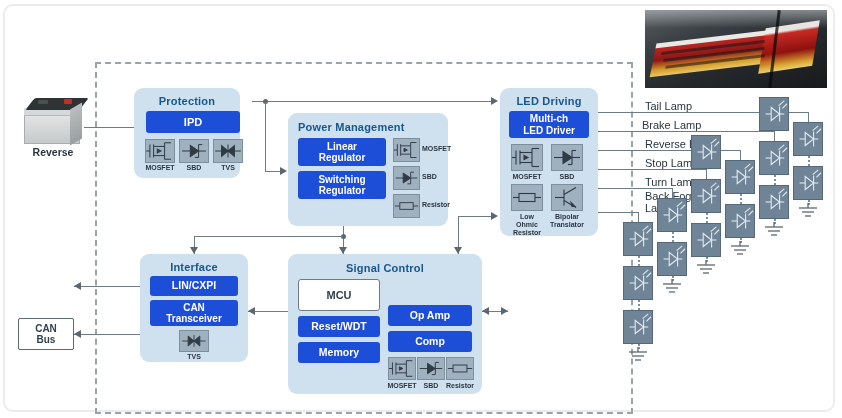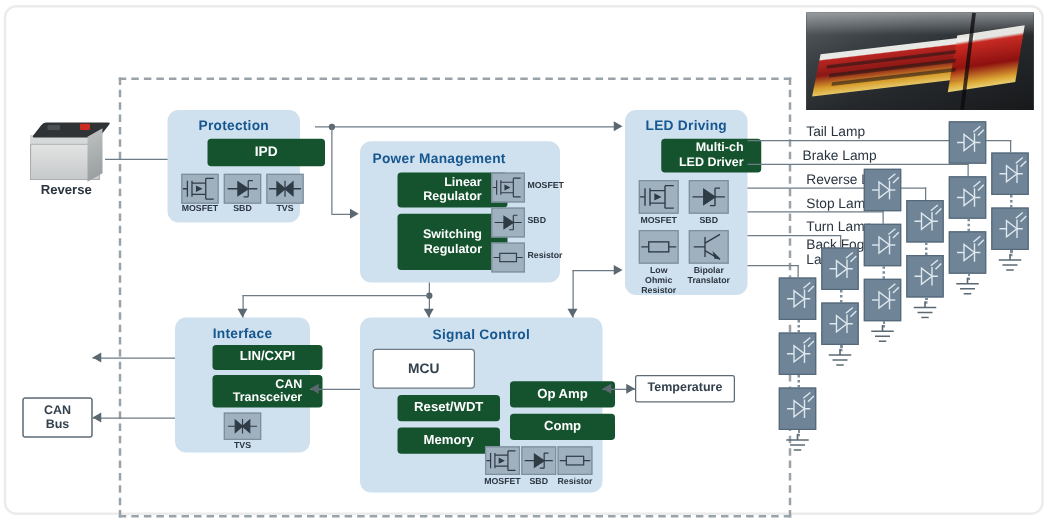--- a/index.html
+++ b/index.html
@@ -7,22 +7,22 @@
   #stage{position:relative;width:842px;height:418px;background:#ffffff;overflow:hidden;}
   #frame{position:absolute;left:3px;top:4px;width:832px;height:408px;border:2px solid #ececec;border-radius:10px;box-sizing:border-box;}
 
   
   #ecu{position:absolute;left:95px;top:62px;width:538px;height:352px;border:2px dashed #9aa3aa;box-sizing:border-box;}
 
   
   .panel{position:absolute;background:#cfe0ef;border-radius:9px;box-sizing:border-box;}
   .panel-title{position:absolute;width:100%;text-align:center;color:#17578f;font-weight:bold;font-size:11px;letter-spacing:.2px;}
 
-  .dk{position:absolute;background:#14532d;color:#ffffff;font-weight:bold;border-radius:3px;
-      display:flex;align-items:center;justify-content:center;text-align:right;line-height:1.12;box-sizing:border-box;margin-left:20px;}
+  .dk{position:absolute;background:#1d4ed8;color:#ffffff;font-weight:bold;border-radius:3px;
+      display:flex;align-items:center;justify-content:center;text-align:center;line-height:1.12;box-sizing:border-box;}
   .wt{position:absolute;background:#ffffff;color:#33414d;font-weight:bold;border-radius:3px;border:1px solid #6e7b86;
       display:flex;align-items:center;justify-content:center;text-align:center;line-height:1.12;box-sizing:border-box;}
 
   
   .sym{position:absolute;background:#9fb0bf;border:1px solid #7d8e9c;box-sizing:border-box;}
   .sym svg{display:block;width:100%;height:100%;}
   .symlab{position:absolute;text-align:center;color:#2b3640;font-weight:bold;font-size:7px;line-height:1.12;}
 
   
   .box{position:absolute;background:#ffffff;border:1px solid #5d6b77;border-radius:2px;color:#33414d;
@@ -134,21 +134,21 @@
           </g>
         </svg>
     </div>
     <div class="symlab" style="left:76px;top:76px;width:36px;">TVS</div>
   </div>
 
   <div class="panel" style="left:288px;top:113px;width:160px;height:113px;">
     <div class="panel-title" style="top:8px;text-align:left;padding-left:10px;">Power Management</div>
     <div class="dk" style="left:10px;top:25px;width:88px;height:28px;font-size:10px;white-space:pre-line;">Linear
 Regulator</div>
-    <div class="dk" style="left:10px;top:58px;width:88px;height:45px;font-size:10px;white-space:pre-line;">Switching
+    <div class="dk" style="left:10px;top:58px;width:88px;height:28px;font-size:10px;white-space:pre-line;">Switching
 Regulator</div>
 
     <div class="sym" style="left:105px;top:25px;width:27px;height:24px;">
       <svg viewBox="0 0 30 24">
           <g stroke="#2f3b45" stroke-width="1.1" fill="none">
         <line x1="4" y1="5" x2="4" y2="19"></line>
             <line x1="8" y1="5" x2="8" y2="19"></line>
         <line x1="8" y1="7" x2="20" y2="7"></line>
             <line x1="8" y1="17" x2="20" y2="17"></line>
         <line x1="20" y1="3" x2="20" y2="21"></line>
@@ -316,21 +316,20 @@
           <g stroke="#2f3b45" stroke-width="1.1" fill="none">
         <line x1="1" y1="12" x2="7" y2="12"></line>
             <rect x="7" y="8" width="16" height="8"></rect>
             <line x1="23" y1="12" x2="29" y2="12"></line>
           </g>
         </svg>
     </div>
     <div class="symlab" style="left:152px;top:128px;width:40px;">Resistor</div>
   </div>
 
-  <div class="box" style="left:508px;top:300px;width:80px;height:22px;">Temperature</div>
   <div class="h" style="left:482px;top:311px;width:26px;"></div>
   <div class="ar ar-l" style="left:482px;top:306.5px;"></div>
   <div class="ar ar-r" style="left:501px;top:306.5px;"></div>
 
   <div class="h" style="left:252px;top:101px;width:243px;"></div>
   <div class="ar ar-r" style="left:491px;top:96.5px;"></div>
   <div class="dot" style="left:263px;top:98.5px;"></div>
 
   <div class="v" style="left:265px;top:101px;height:70px;"></div>
   <div class="h" style="left:265px;top:171px;width:18px;"></div>

